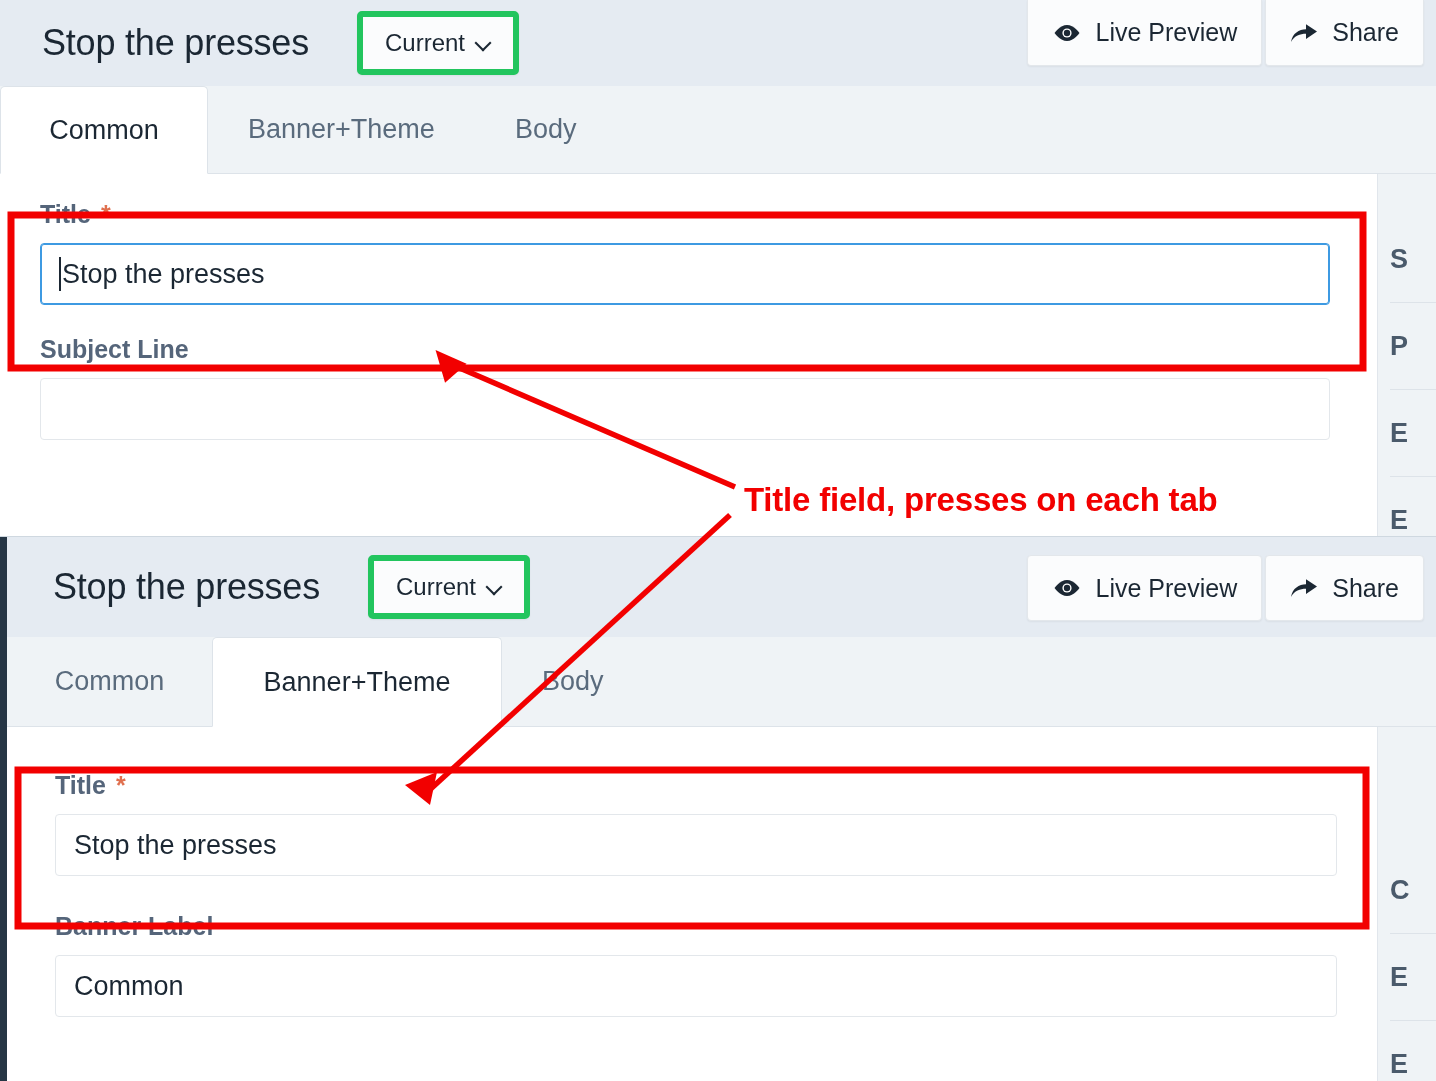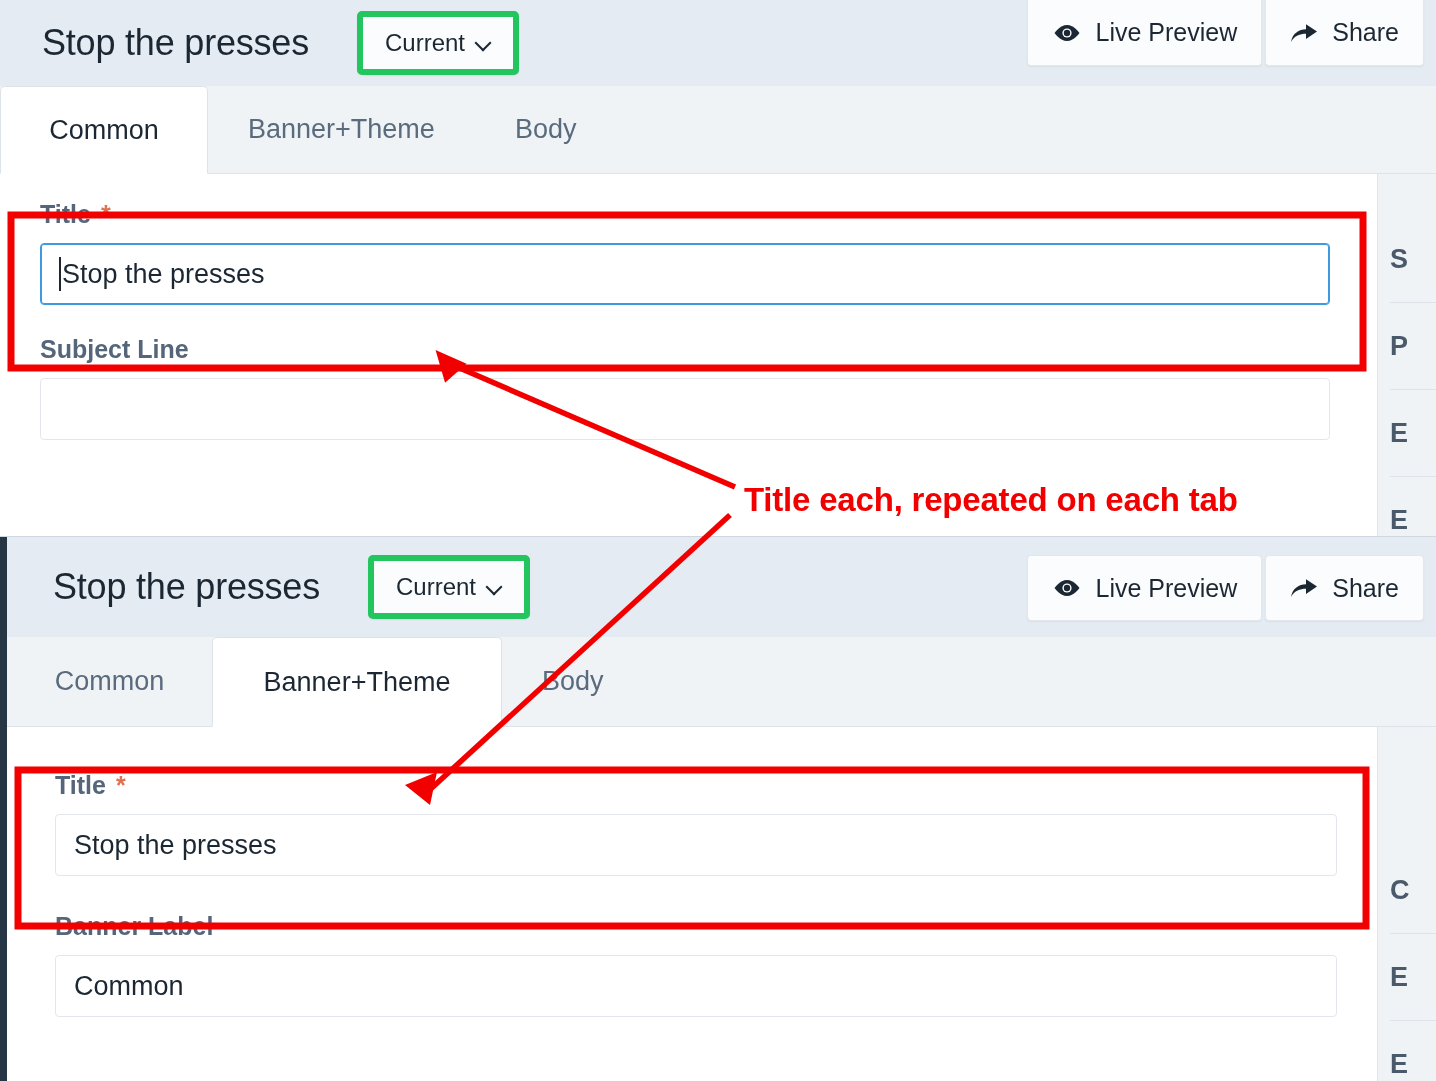--- a/index.html
+++ b/index.html
@@ -352,15 +352,15 @@
       <line x1="735" y1="487" x2="455" y2="366" stroke="#f20000" stroke-width="5.5"></line>
       <polygon points="430,356 464,356 452,382" fill="#f20000" transform="rotate(24 447 366)"></polygon>
     </g>
 
     <g>
       <line x1="730" y1="515" x2="424" y2="795" stroke="#f20000" stroke-width="5.5"></line>
       <polygon points="405,785 437,772 430,805" fill="#f20000"></polygon>
     </g>
   </svg>
 
-  <div class="anno-text" style="left:744px; top:481px;">Title each, repeated on each tab</div>
+  <div class="anno-text" style="left:744px; top:481px;">Title field, presses on each tab</div>
 
 </div>
 
 </body></html>

